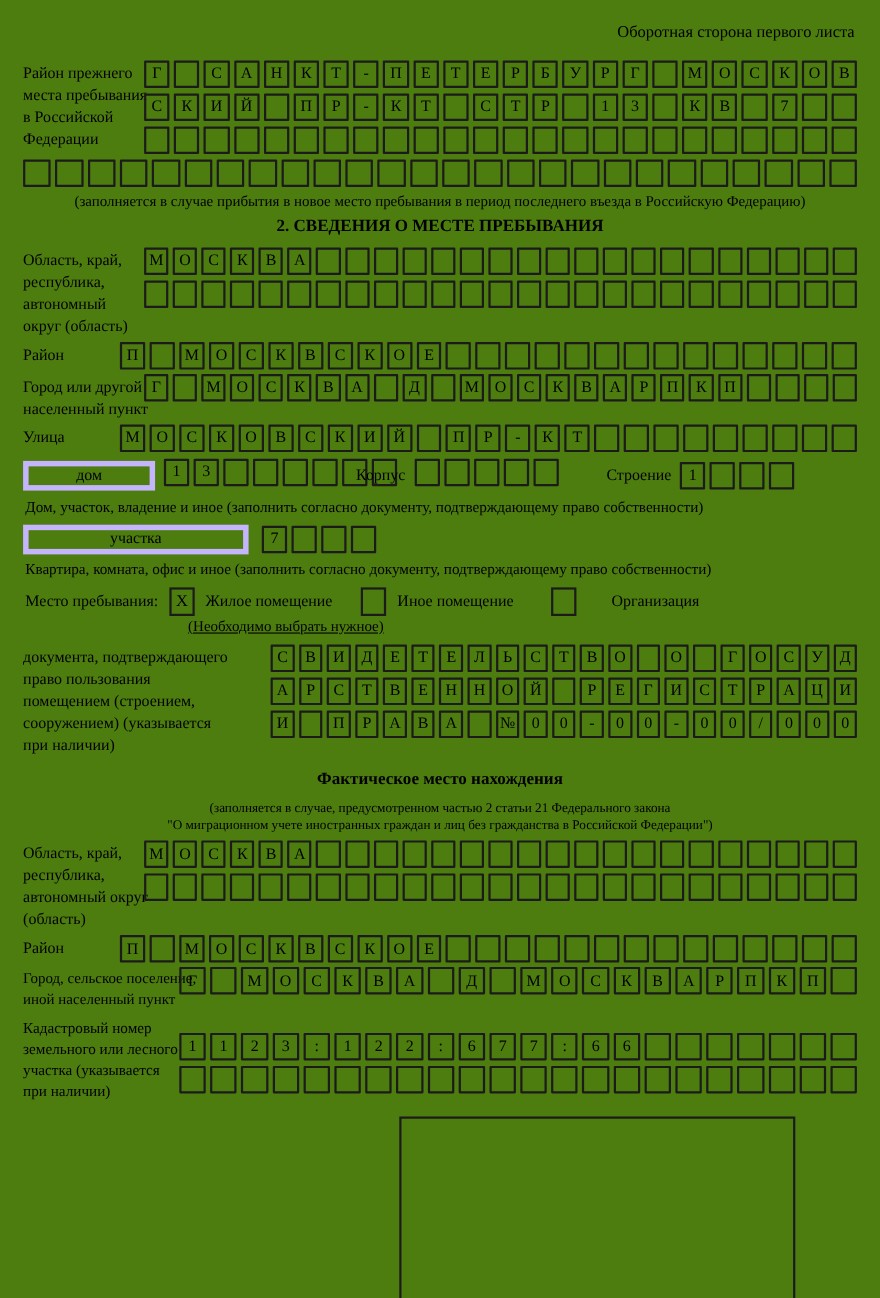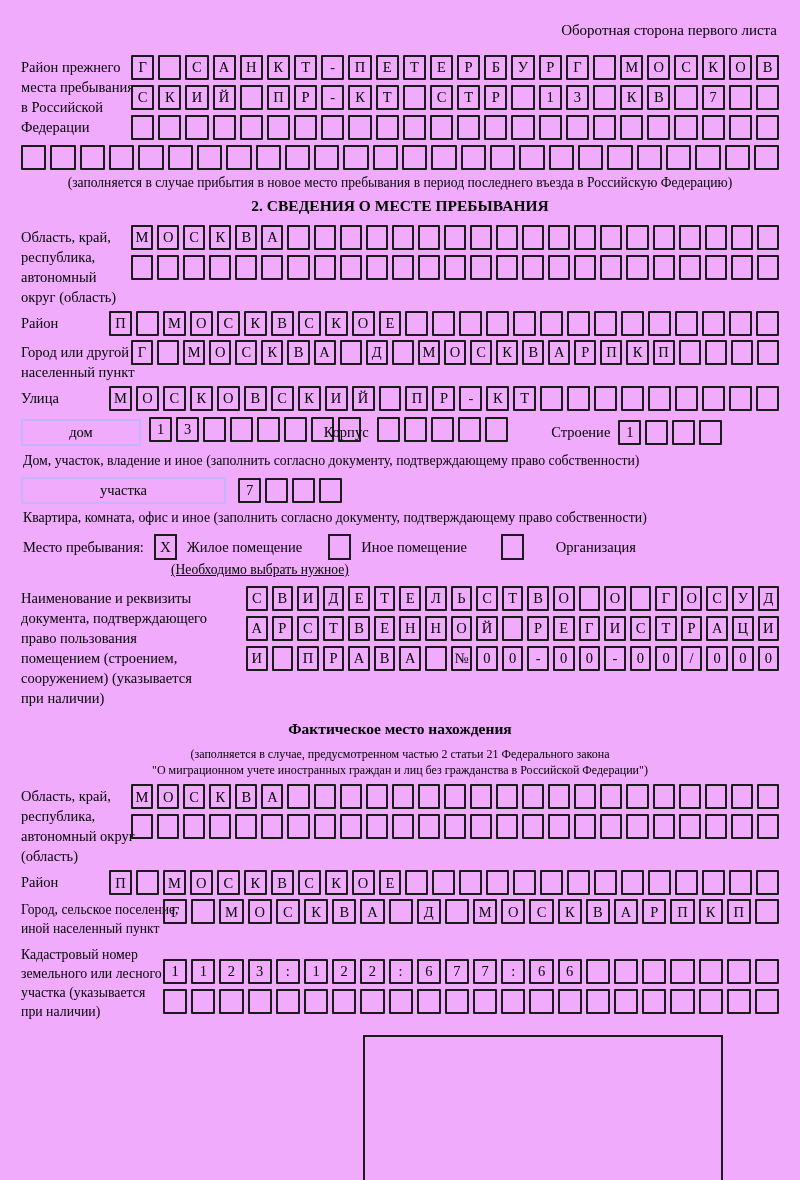--- a/index.html
+++ b/index.html
@@ -1,18 +1,18 @@
 <!DOCTYPE html>
 <html><head>
 <meta charset="utf-8">
 <style>
   * { margin:0; padding:0; box-sizing:border-box; }
   html,body { background:#fff; }
   body { font-family:"Liberation Serif", serif; color:#000; }
-  .page { width:800px; height:1180px; padding:18px 21px; overflow:hidden; background:#f0abfc; }
+  .page { width:800px; height:1180px; padding:18px 21px; overflow:hidden; background:#4d7c0f; }
 
   .header-note { text-align:right; font-size:15px; margin:4px 2px 16px 0; }
 
   .row-flex { display:flex; align-items:flex-start; }
   .label-col { font-size:14.5px; line-height:1.38; padding-top:2px; }
   .label-col div { white-space:nowrap; }
   .w110 { width:110px; flex:0 0 110px; }
   .w88  { width:88px;  flex:0 0 88px; }
   .w142 { width:142px; flex:0 0 142px; }
   .w225 { width:225px; flex:0 0 225px; }
@@ -24,21 +24,21 @@
           display:flex; align-items:center; justify-content:center;
           font-size:14.5px; line-height:1; }
   .cellrow.fixed .cell { flex:0 0 23px; }
   .fullw { margin-top:5px; }
 
   .caption { text-align:center; font-size:13.6px; margin:3px 0 6px 0; }
   .caption-left { font-size:13.8px; margin:2px 0 8px 2px; }
   .sec-title { text-align:center; font-weight:bold; font-size:15.5px; margin:6px 0 10px 0; }
 
   .inline-row { display:flex; align-items:center; margin-bottom:6px; }
-  .named-box { height:27px; border:2px solid #c4b5fd; display:flex; align-items:center; justify-content:center;
+  .named-box { height:27px; border:5px solid #c4b5fd; display:flex; align-items:center; justify-content:center;
                font-size:14.5px; }
   .gap8 { width:8px; } .gap12 { width:12px; } .gap14 { width:14px; }
   .inline-label { font-size:14.5px; white-space:nowrap; }
 
   .chk-row { display:flex; align-items:center; font-size:14.5px; margin:8px 0 2px 2px; }
   .chk-box { width:23px; height:26px; border:2px solid #1b1b1b; display:flex; align-items:center; justify-content:center;
              font-size:15px; margin:0 10px; flex:0 0 23px; }
   .chk-note { font-size:13.6px; margin:1px 0 8px 150px;text-decoration:underline; }
 
   .doc-block { display:flex; align-items:flex-start; margin-top:4px; }
@@ -393,21 +393,20 @@
     <span>Жилое помещение</span>
     <span class="chk-box" style="margin-left:26px;"></span>
     <span>Иное помещение</span>
     <span class="chk-box" style="margin-left:34px;"></span>
     <span style="margin-left:22px;">Организация</span>
   </div>
   <div class="chk-note">(Необходимо выбрать нужное)</div>
 
   <div class="doc-block">
     <div class="label-col w225">
-      <div>Наименование и реквизиты</div>
       <div>документа, подтверждающего</div>
       <div>право пользования</div>
       <div>помещением (строением,</div>
       <div>сооружением) (указывается</div>
       <div>при наличии)</div>
     </div>
     <div class="cells-col">
       <div class="cellrow">
           <div class="cell">С</div>
           <div class="cell">В</div>

